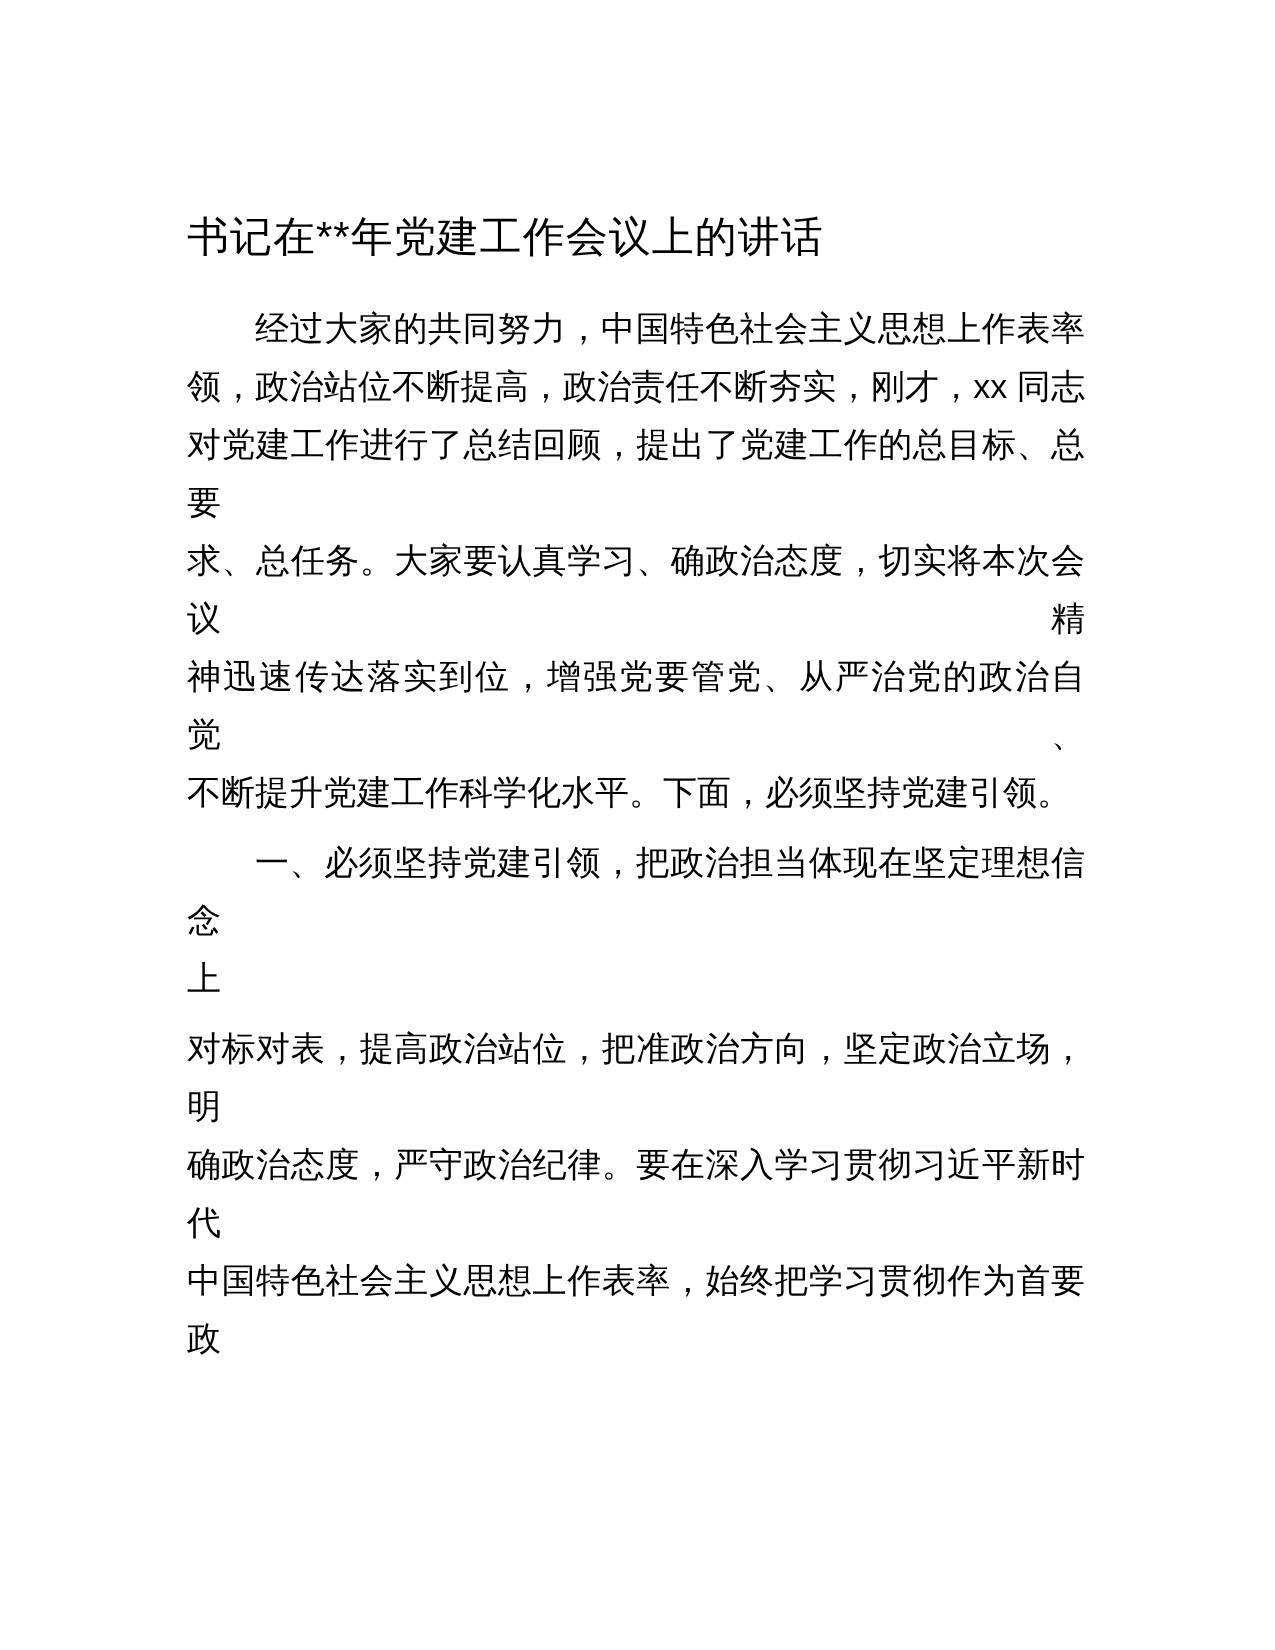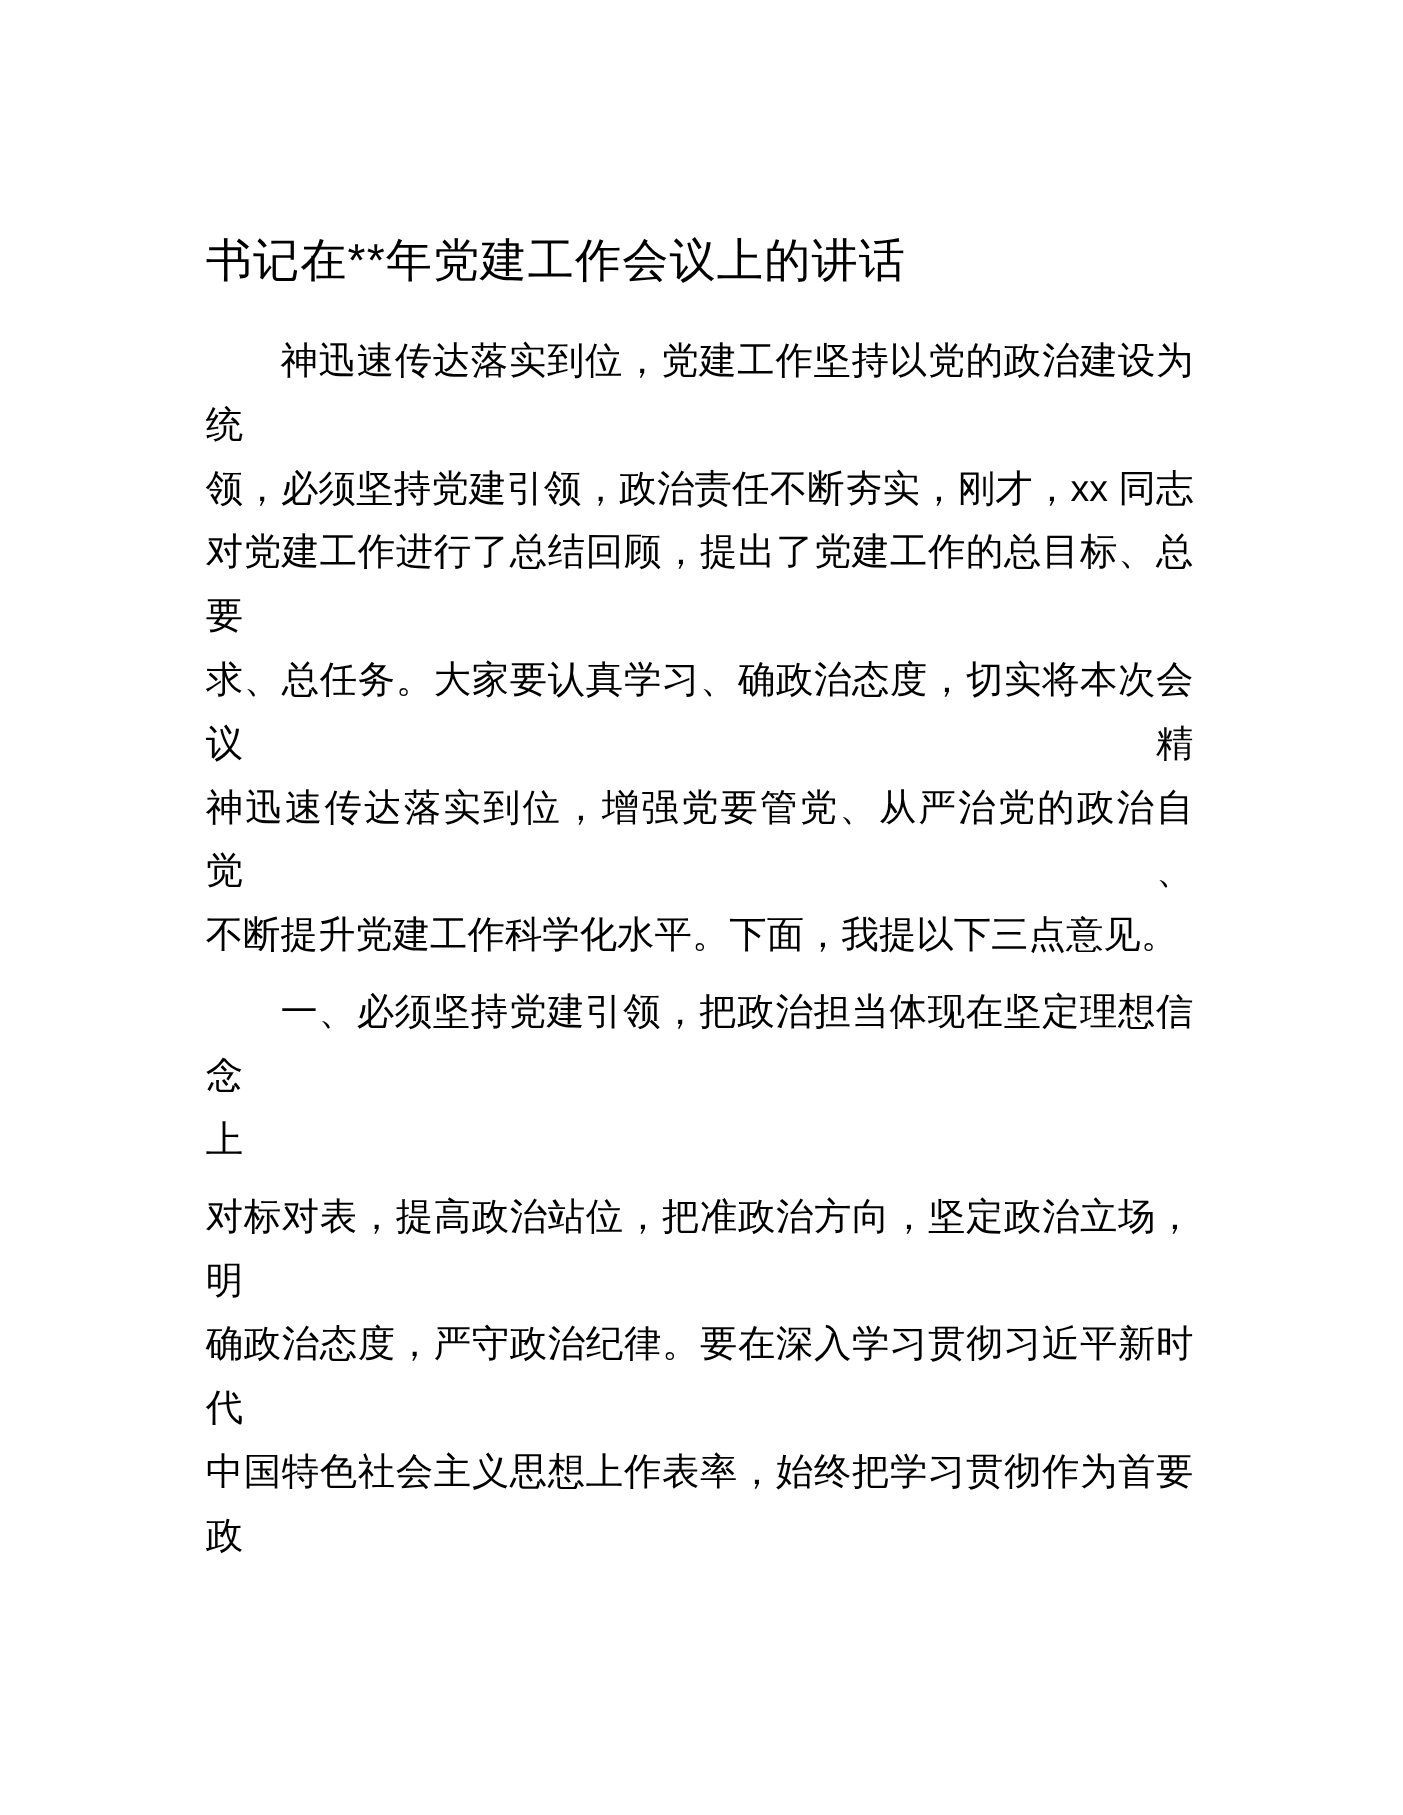--- a/index.html
+++ b/index.html
@@ -45,26 +45,26 @@
     text-align-last: left;
   }
 </style>
 </head>
 <body>
 
 <div class="page">
   <h1 class="doc-title">书记在**年党建工作会议上的讲话</h1>
   <div>
       <div class="para body">
-        <div class="line first">神迅速传达落实到位，党建工作坚持以党的政治建设为统</div>
-        <div class="line">领，必须坚持党建引领，政治责任不断夯实，刚才，xx 同志</div>
+        <div class="line first">经过大家的共同努力，中国特色社会主义思想上作表率</div>
+        <div class="line">领，政治站位不断提高，政治责任不断夯实，刚才，xx 同志</div>
         <div class="line">对党建工作进行了总结回顾，提出了党建工作的总目标、总要</div>
         <div class="line">求、总任务。大家要认真学习、确政治态度，切实将本次会议精</div>
         <div class="line">神迅速传达落实到位，增强党要管党、从严治党的政治自觉、</div>
-        <div class="line last">不断提升党建工作科学化水平。下面，我提以下三点意见。</div>
+        <div class="line last">不断提升党建工作科学化水平。下面，必须坚持党建引领。</div>
       </div>
       <div class="para heading">
         <div class="line first">一、必须坚持党建引领，把政治担当体现在坚定理想信念</div>
         <div class="line last">上</div>
       </div>
       <div class="para body">
         <div class="line">对标对表，提高政治站位，把准政治方向，坚定政治立场，明</div>
         <div class="line">确政治态度，严守政治纪律。要在深入学习贯彻习近平新时代</div>
         <div class="line">中国特色社会主义思想上作表率，始终把学习贯彻作为首要政</div>
       </div>

